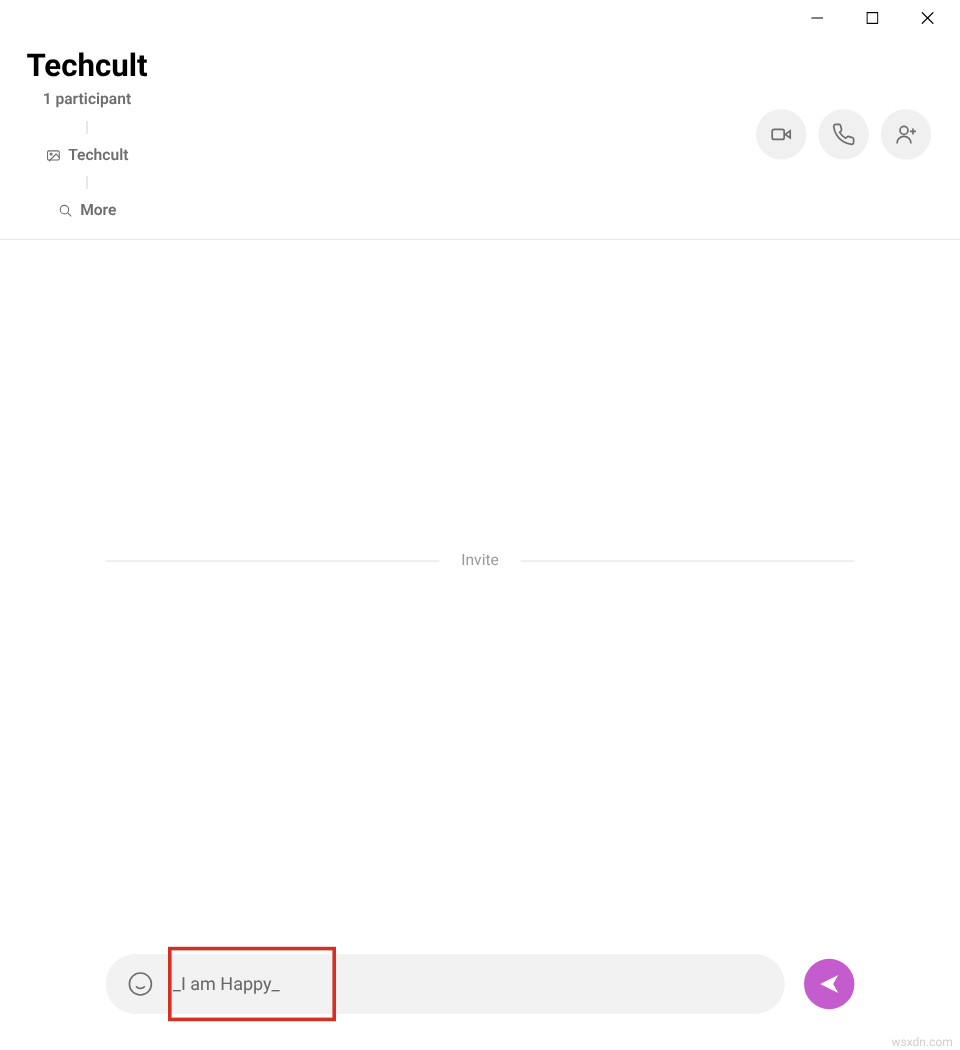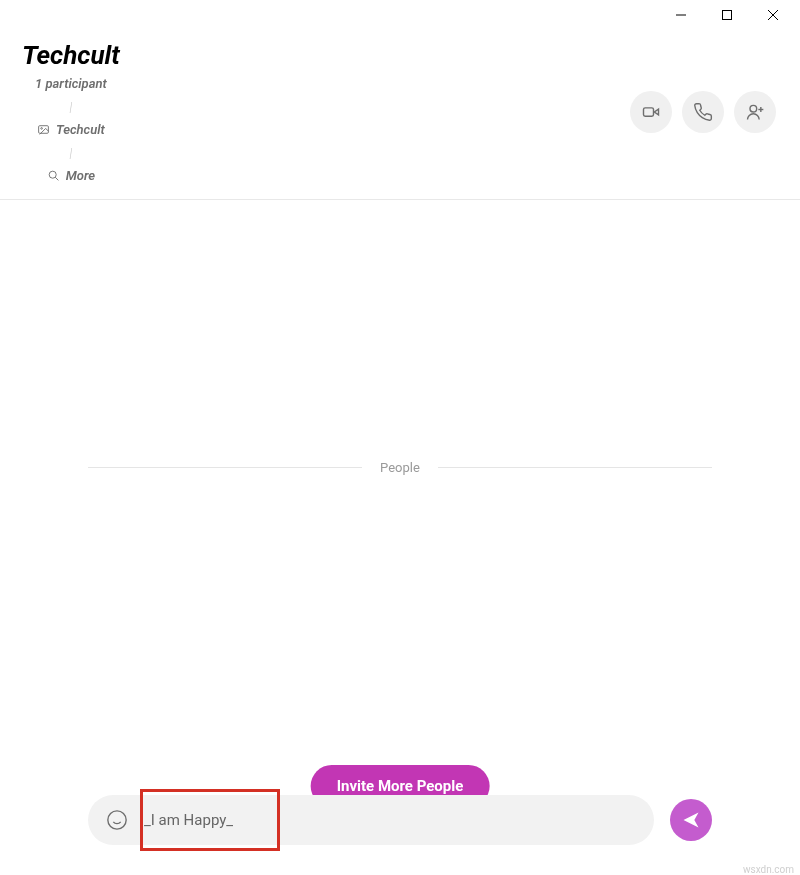--- a/index.html
+++ b/index.html
@@ -36,21 +36,20 @@
       stroke: #000;
       stroke-width: 1;
       fill: none;
     }
     .header {
       display: flex;
       justify-content: space-between;
       align-items: center;
       padding: 10px 24px 16px 22px;
       border-bottom: 1px solid #e8e8e8;
-      font-style: italic;
     }
     .header-left {
       display: flex;
       flex-direction: column;
       gap: 6px;
     }
     .chat-title {
       font-size: 26px;
       font-weight: 700;
       color: #000;
@@ -279,24 +278,23 @@
           <line x1="19" y1="6" x2="19" y2="12"></line>
           <line x1="16" y1="9" x2="22" y2="9"></line>
         </svg>
     </div>
   </div>
 </div>
 
 <div class="chat-body">
   <div class="date-divider">
     <div class="divider-line"></div>
-    <div class="divider-text">People</div>
+    <div class="divider-text">Invite</div>
     <div class="divider-line"></div>
   </div>
-  <button class="invite-btn">Invite More People</button>
 </div>
 
 <div class="composer">
   <div class="input-wrap">
     <div class="emoji-btn">
       <svg viewBox="0 0 24 24">
           <circle cx="12" cy="12" r="10"></circle>
           <path d="M8 14s1.5 2 4 2 4-2 4-2"></path>
           <line x1="9" y1="9" x2="9.01" y2="9"></line>
           <line x1="15" y1="9" x2="15.01" y2="9"></line>

